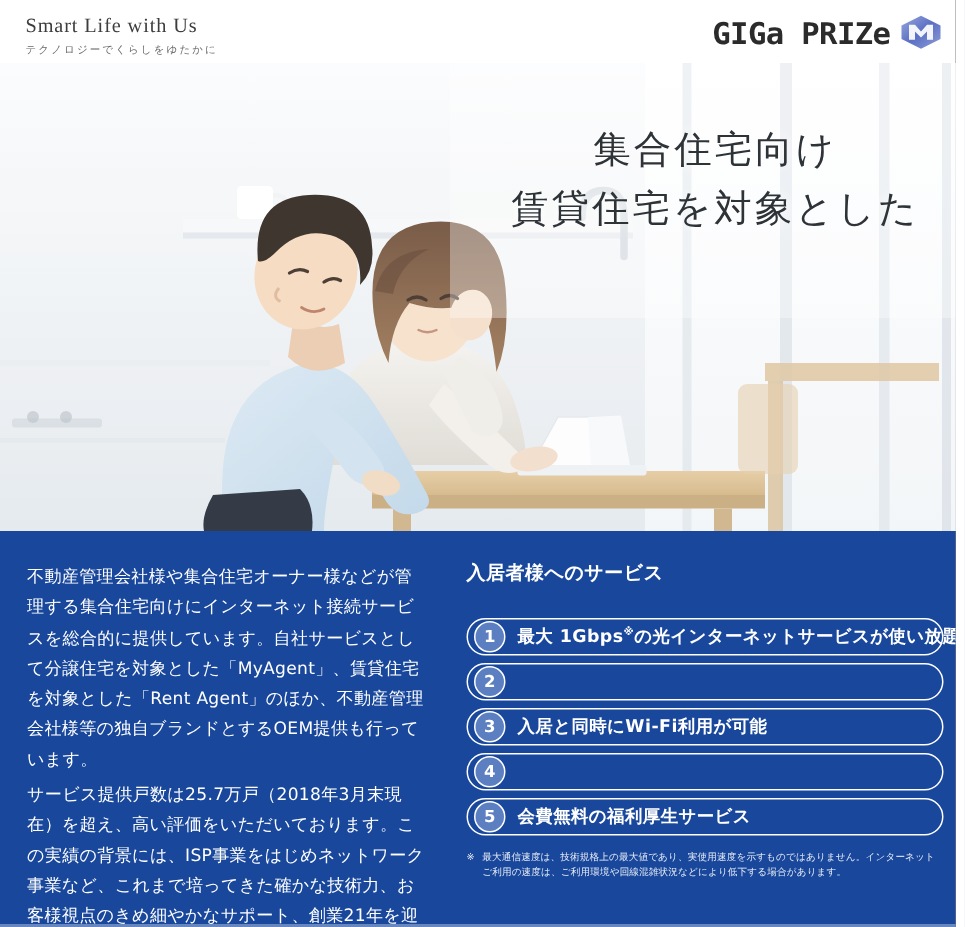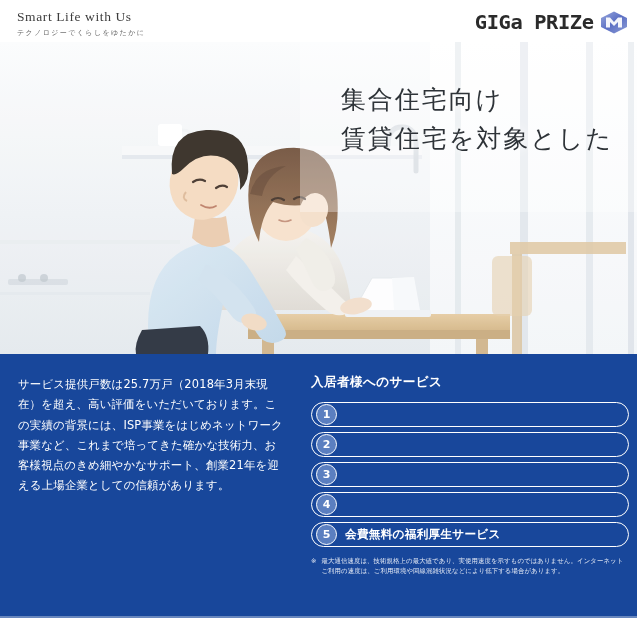--- a/index.html
+++ b/index.html
@@ -33,40 +33,41 @@
     font-family:"Liberation Serif","DejaVu Serif",serif;
     white-space:nowrap;
   }
   .brand-tag .line2{
     font-size:7px;letter-spacing:1.4px;color:#6a6a6a;margin-top:3px;
     white-space:nowrap;
     font-family:"DejaVu Sans",sans-serif;
   }
   .logo{
     position:absolute;right:14px;top:10px;
-    display:flex;align-items:flex-end;gap:7px;
+    display:flex;align-items:flex-start;gap:7px;
   }
   .logo-word{
     font-size:20px;font-weight:bold;letter-spacing:-0.4px;
     color:#2b2b2b;
     font-family:"DejaVu Sans Mono","Liberation Mono",monospace;
     transform:scaleX(1.02);
     white-space:nowrap;
   }
   .logo-mark{width:30px;height:23px;display:block;}
 
   
   .hero{
     position:absolute;left:0;top:42px;width:643px;height:312px;
     overflow:hidden;
     background:#e9edf1;
   }
   .hero svg{display:block;width:643px;height:312px;}
   .hero-title{
     position:absolute;right:30px;top:42px;
+    text-align:center;
     color:#2e3338;
     line-height:1.30;
     letter-spacing:2px;
     text-shadow:0 0 9px rgba(255,255,255,.95),0 0 18px rgba(255,255,255,.85);
     z-index:3;
     font-family:"DejaVu Sans",sans-serif;
     font-weight:500;
   }
   .hero-title .t1{font-size:25px;display:block;}
   .hero-title .t2{font-size:25px;display:block;margin-top:6px;}
@@ -89,21 +90,21 @@
     letter-spacing:.2px;
     font-family:"DejaVu Sans",sans-serif;
   }
   .panel-left p{margin:0 0 3px 0;}
 
   .panel-right{
     position:absolute;left:311px;top:20px;width:318px;
   }
   .svc-title{
     color:#ffffff;font-size:12.6px;font-weight:bold;letter-spacing:.4px;
-    margin-bottom:11px;
+    margin-bottom:21px;
     font-family:"DejaVu Sans",sans-serif;
   }
   .svc-list{list-style:none;margin:0;padding:0;}
   .svc-item{
     position:relative;
     height:25px;
     margin-bottom:5px;
     border:1.4px solid #ffffff;
     border-radius:13px;
     display:flex;align-items:center;
@@ -284,38 +285,41 @@
 
     <div class="hero-title">
       <span class="t1">集合住宅向け</span>
       <span class="t2">賃貸住宅を対象とした</span>
     </div>
   </div>
 
   <div class="panel">
 
     <div class="panel-left">
+      <p>不動産管理会社様や集合住宅オーナー様などが管理する集合住宅向けにインターネット接続サービスを総合的に提供しています。自社サービスとして分譲住宅を対象とした「MyAgent」、賃貸住宅を対象とした「Rent Agent」のほか、不動産管理会社様等の独自ブランドとするOEM提供も行っています。</p>
       <p>サービス提供戸数は25.7万戸（2018年3月末現在）を超え、高い評価をいただいております。この実績の背景には、ISP事業をはじめネットワーク事業など、これまで培ってきた確かな技術力、お客様視点のきめ細やかなサポート、創業21年を迎える上場企業としての信頼があります。</p>
     </div>
 
     <div class="panel-right">
       <div class="svc-title">入居者様へのサービス</div>
 
       <ul class="svc-list">
 
         <li class="svc-item">
           <span class="svc-num">1</span>
+          <span class="svc-txt"><span>最大 1Gbps</span><sup>※</sup><span>の光インターネットサービスが使い放題</span></span>
         </li>
 
         <li class="svc-item">
           <span class="svc-num">2</span>
         </li>
 
         <li class="svc-item">
           <span class="svc-num">3</span>
+          <span class="svc-txt">入居と同時にWi-Fi利用が可能</span>
         </li>
 
         <li class="svc-item">
           <span class="svc-num">4</span>
         </li>
 
         <li class="svc-item">
           <span class="svc-num">5</span>
           <span class="svc-txt">会費無料の福利厚生サービス</span>
         </li>

